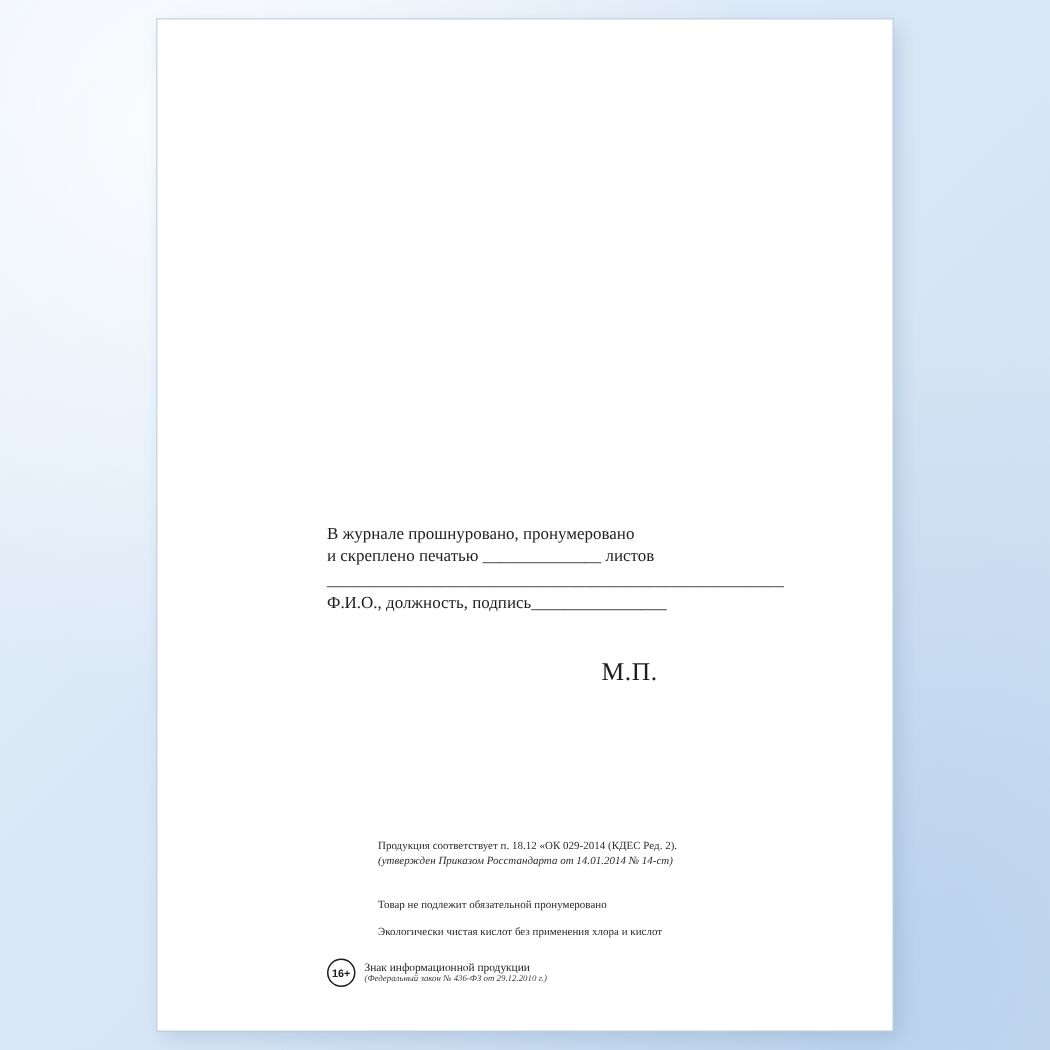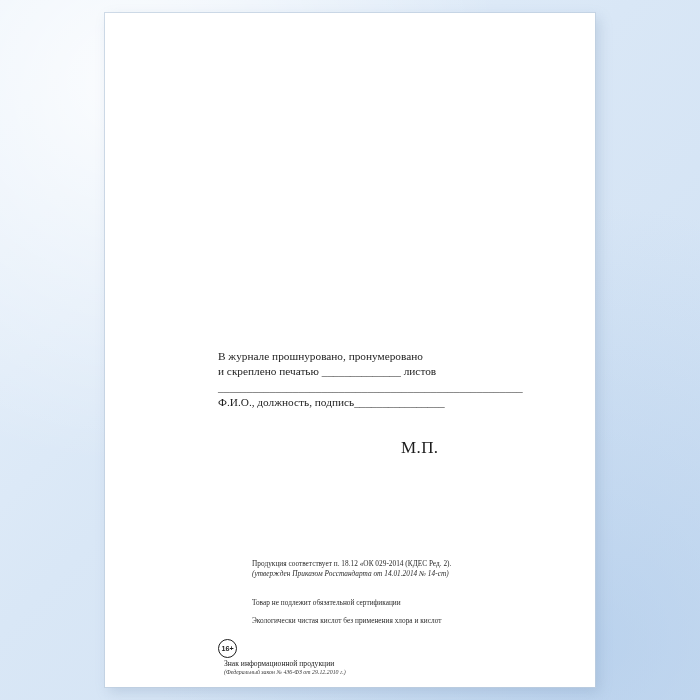--- a/index.html
+++ b/index.html
@@ -99,21 +99,20 @@
   .legal .gap-sm {
     height: 8px;
   }
 
   .info-row {
     position: absolute;
     left: 113px;
     top: 626px;
     display: flex;
     align-items: flex-start;
-    flex-direction: column;
   }
   .age-badge {
     width: 17px;
     height: 17px;
     border: 1.1px solid #1d1d1d;
     border-radius: 50%;
     display: flex;
     align-items: center;
     justify-content: center;
     font-size: 7.2px;
@@ -154,21 +153,21 @@
         <div class="l">Ф.И.О., должность, подпись________________</div>
       </div>
 
       <div class="mp">М.П.</div>
 
       <div class="legal">
         <p>Продукция соответствует п. 18.12 «ОК 029-2014 (КДЕС Ред. 2).</p>
         <p class="italic">(утвержден Приказом Росстандарта от 14.01.2014 № 14-ст)</p>
         <div class="gap"></div>
         <div class="gap-sm"></div>
-        <p>Товар не подлежит обязательной сертификации</p>
+        <p>Товар не подлежит обязательной пронумеровано</p>
         <div class="gap-sm"></div>
         <p>Экологически чистая кислот без применения хлора и кислот</p>
       </div>
 
       <div class="info-row">
         <div class="age-badge">16+</div>
         <div class="info-text">
           <div class="t1">Знак информационной продукции</div>
           <div class="t2">(Федеральный закон № 436-ФЗ от 29.12.2010 г.)</div>
         </div>

